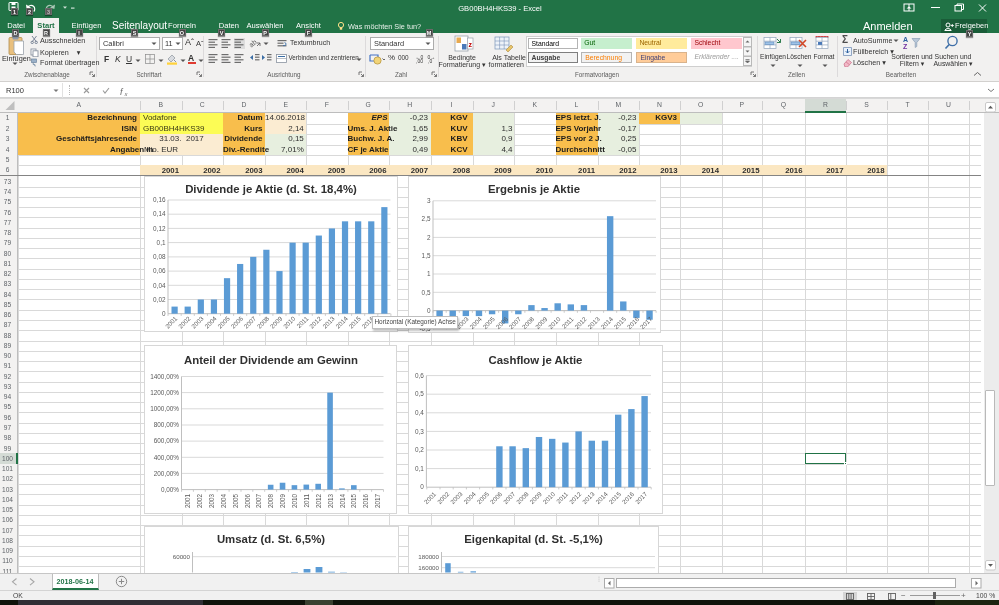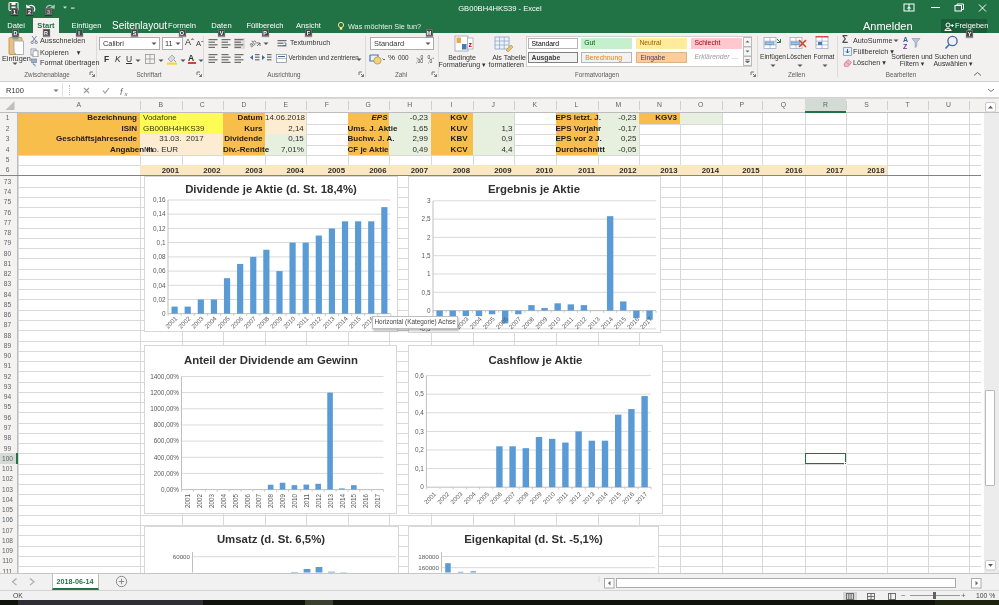--- a/index.html
+++ b/index.html
@@ -48,22 +48,22 @@
         <path d="M76 1.5 l7 7 M83 1.5 l-7 7"></path>
       </g>
     </svg>
     <div class="" style="left:0.0px;top:18.5px;width:999.0px;height:14.5px;background:#217346;"></div>
     <div class="" style="left:33.0px;top:18.0px;width:26.0px;height:15.0px;background:#f2f1f0;"></div>
     <div class="" style="left:2.8px;top:19px;width:26.599999999999998px;color:#fff;font-size:7.6px;line-height:13px;text-align:center;">Datei</div>
     <div class="" style="left:33px;top:19px;width:26px;color:#217346;font-size:7.6px;line-height:13px;text-align:center;font-weight:bold;">Start</div>
     <div class="" style="left:64px;top:19px;width:45px;color:#fff;font-size:7.6px;line-height:13px;text-align:center;">Einfügen</div>
     <div class="" style="left:112px;top:19px;width:48px;color:#fff;font-size:10px;line-height:13px;text-align:center;">Seitenlayout</div>
     <div class="" style="left:163px;top:19px;width:38px;color:#fff;font-size:7.6px;line-height:13px;text-align:center;">Formeln</div>
-    <div class="" style="left:204px;top:19px;width:35px;color:#fff;font-size:7.6px;line-height:13px;text-align:center;">Daten</div>
-    <div class="" style="left:241px;top:19px;width:48px;color:#fff;font-size:7.6px;line-height:13px;text-align:center;">Füllbereich</div>
+    <div class="" style="left:204px;top:19px;width:35px;color:#fff;font-size:7.6px;line-height:13px;text-align:right;">Daten</div>
+    <div class="" style="left:241px;top:19px;width:48px;color:#fff;font-size:7.6px;line-height:13px;text-align:center;">Auswählen</div>
     <div class="" style="left:291px;top:19px;width:35px;color:#fff;font-size:7.6px;line-height:13px;text-align:center;">Ansicht</div>
     <svg width="10" height="10" style="left:336px;top:21px">
       <circle cx="5" cy="4" r="2.6" fill="none" stroke="#ffe28a" stroke-width="1"></circle>
       <rect x="3.8" y="6.5" width="2.4" height="2.2" fill="#ffe28a"></rect>
     </svg>
     <div class="" style="left:348px;top:20.5px;color:#e8f0ea;font-size:7.3px;line-height:11px;">Was möchten Sie tun?</div>
     <div class="" style="left:863px;top:20px;color:#fff;font-size:11px;line-height:12px;">Anmelden</div>
     <div class="" style="left:941.0px;top:18.5px;width:46.0px;height:14.5px;background:#1a5c38;"></div>
     <svg width="10" height="9" style="left:944px;top:22px">
       <circle cx="4" cy="3" r="2" fill="none" stroke="#fff" stroke-width="1"></circle>

